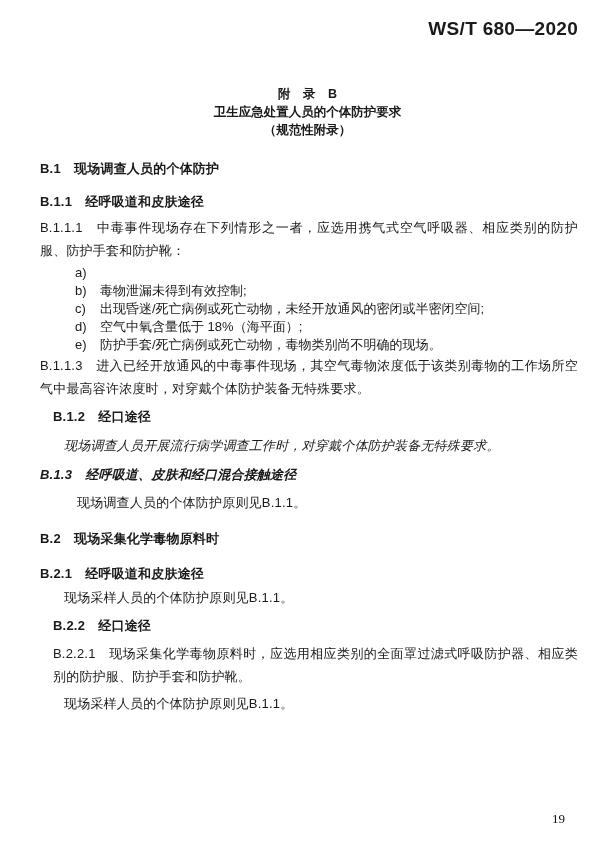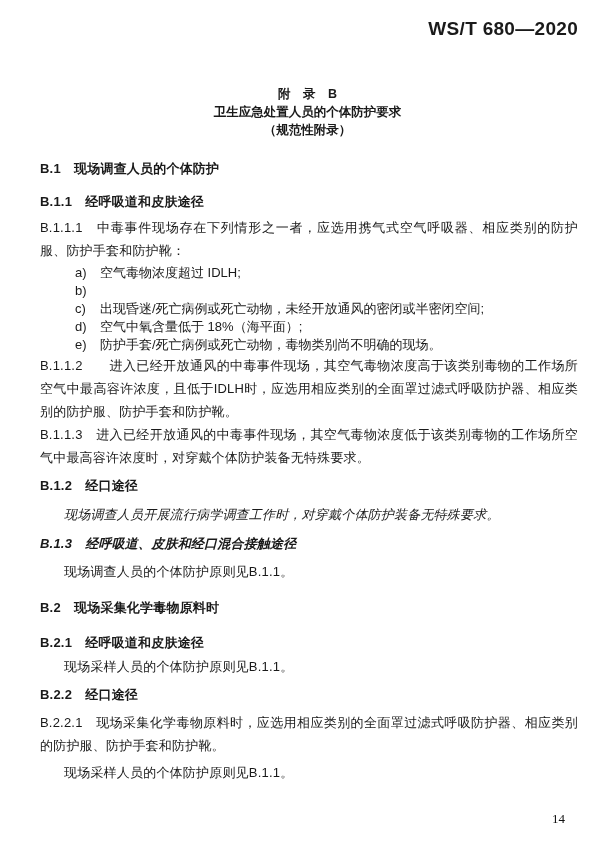--- a/index.html
+++ b/index.html
@@ -52,21 +52,21 @@
     right: 50px;
     bottom: 20px;
     font-family: "Liberation Serif", "DejaVu Serif", serif;
     font-size: 13px;
     color: #111111;
   }
   .mt0 { margin-top: 0; }
   .mt1 { margin-top: 1px; }
   .mt6 { margin-top: 6px; }
   .mt7 { margin-top: 7px; }
-  .mt8 { margin-top: 8px; }
+  .mt8 { margin-top: 8px; margin-left: 13px; }
   .mt9 { margin-top: 9px; font-style: italic; }
   .mt11 { margin-top: 4px; }
   .mt16 { margin-top: 16px; }
   .mt18 { margin-top: 18px; }
 </style>
 </head>
 <body>
 
 <div class="page">
 
@@ -82,40 +82,39 @@
 
     <div class="h mt0">B.1　现场调查人员的个体防护</div>
 
     <div class="h mt16">B.1.1　经呼吸道和皮肤途径</div>
 
     <div class="p mt6">B.1.1.1　中毒事件现场存在下列情形之一者，应选用携气式空气呼吸器、相应类别的防护服、防护手套和防护靴：</div>
 
     <div class="list">
       <div class="li">
         <span class="li-label">a)</span>
-        <span class="li-text">空气毒物浓度超过 IDLH;</span>
       </div>
       <div class="li">
         <span class="li-label">b)</span>
+        <span class="li-text">毒物泄漏未得到有效控制;</span>
       </div>
       <div class="li">
         <span class="li-label">c)</span>
         <span class="li-text">出现昏迷/死亡病例或死亡动物，未经开放通风的密闭或半密闭空间;</span>
       </div>
       <div class="li">
         <span class="li-label">d)</span>
         <span class="li-text">空气中氧含量低于 18%（海平面）;</span>
       </div>
       <div class="li">
         <span class="li-label">e)</span>
         <span class="li-text">防护手套/死亡病例或死亡动物，毒物类别尚不明确的现场。</span>
       </div>
     </div>
 
-    <div class="p mt0">B.1.1.2　　进入已经开放通风的中毒事件现场，其空气毒物浓度高于该类别毒物的工作场所空气中最高容许浓度，且低于IDLH时，应选用相应类别的全面罩过滤式呼吸防护器、相应类别的防护服、防护手套和防护靴。</div>
 
     <div class="p mt0">B.1.1.3　进入已经开放通风的中毒事件现场，其空气毒物浓度低于该类别毒物的工作场所空气中最高容许浓度时，对穿戴个体防护装备无特殊要求。</div>
 
     <div class="h mt8">B.1.2　经口途径</div>
 
     <div class="p ind mt9">现场调查人员开展流行病学调查工作时，对穿戴个体防护装备无特殊要求。</div>
 
     <div class="h mt9">B.1.3　经呼吸道、皮肤和经口混合接触途径</div>
 
     <div class="p ind mt8">现场调查人员的个体防护原则见B.1.1。</div>
@@ -129,15 +128,15 @@
     <div class="h mt8">B.2.2　经口途径</div>
 
     <div class="p mt8">B.2.2.1　现场采集化学毒物原料时，应选用相应类别的全面罩过滤式呼吸防护器、相应类别的防护服、防护手套和防护靴。</div>
 
 
 
     <div class="p ind mt11">现场采样人员的个体防护原则见B.1.1。</div>
 
   </div>
 
-  <div class="page-num">14</div>
+  <div class="page-num">19</div>
 
 </div>
 
 </body></html>

